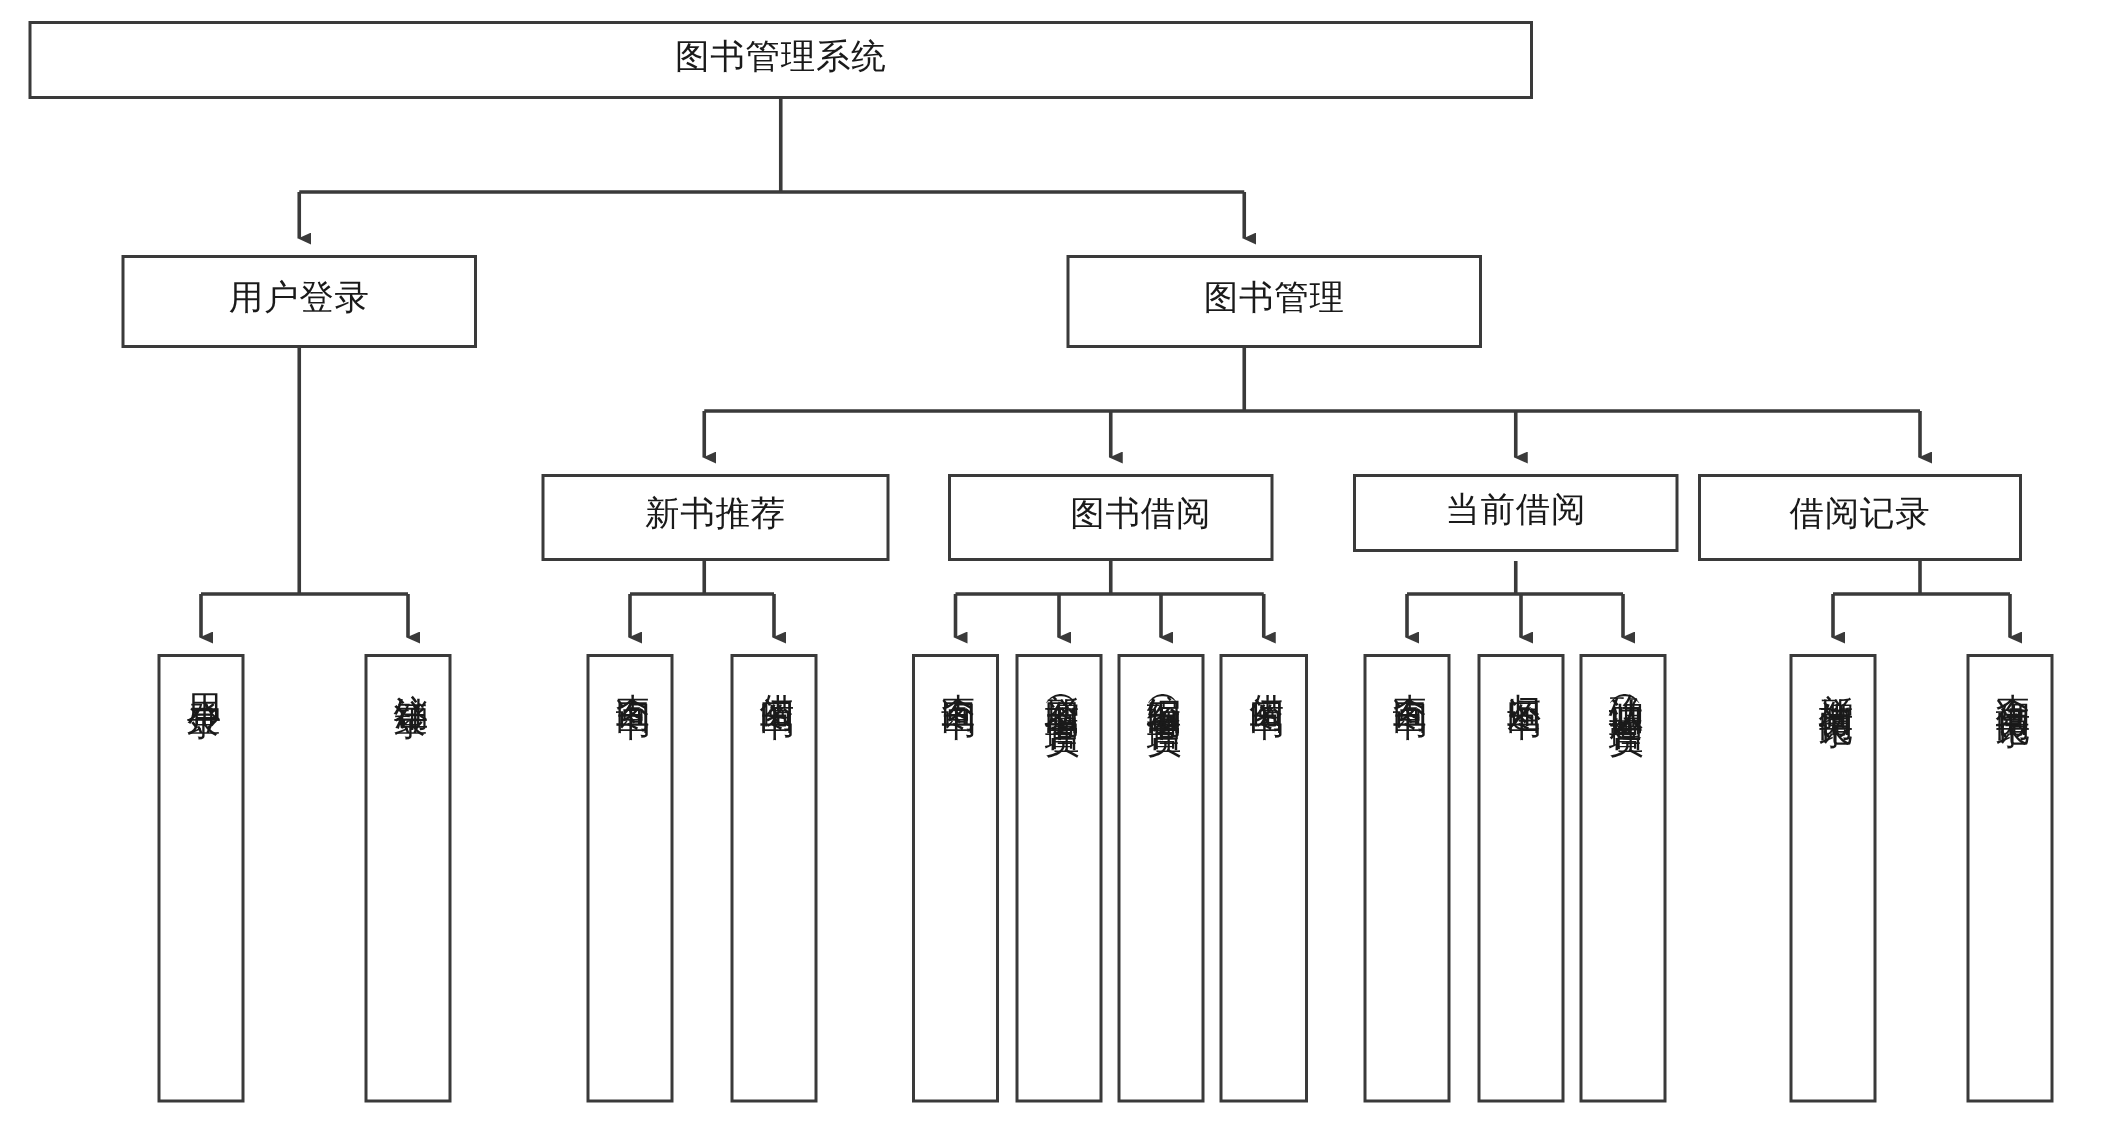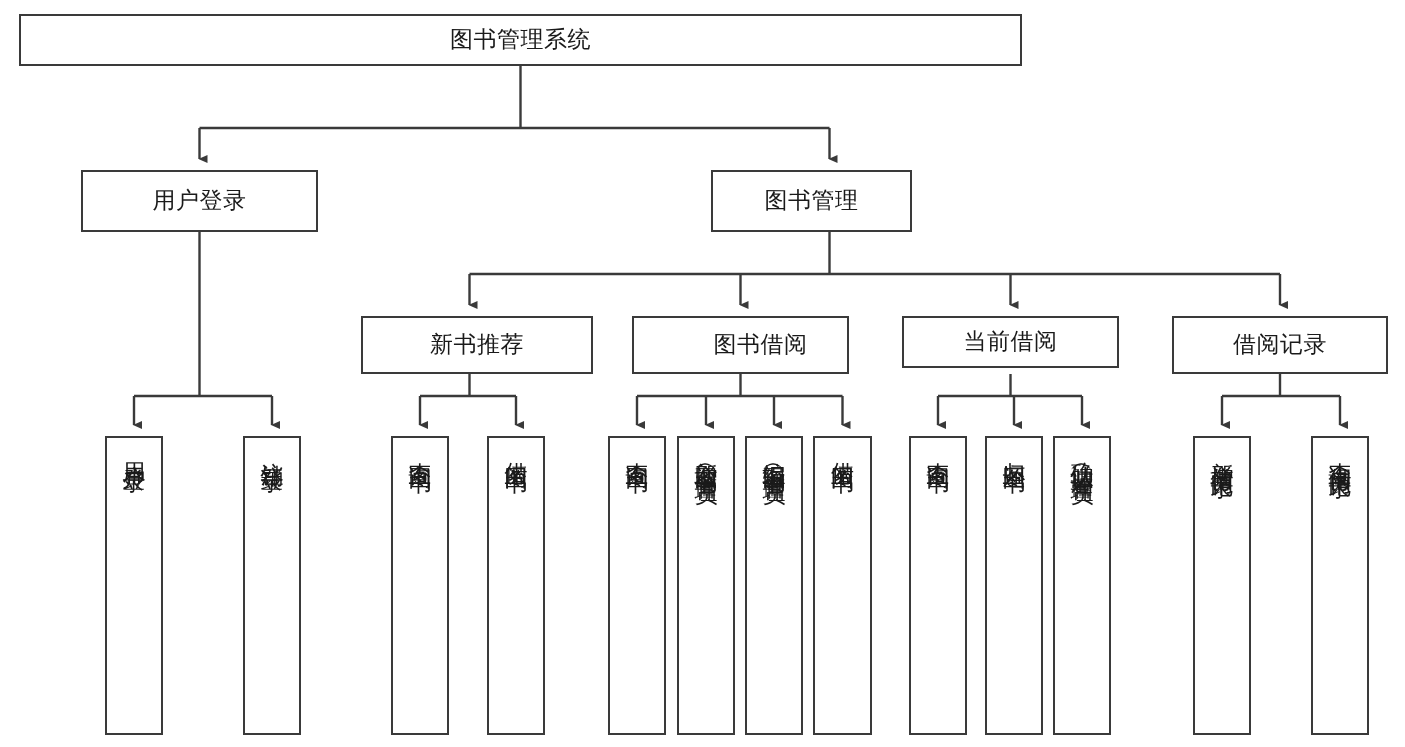--- a/index.html
+++ b/index.html
@@ -11,20 +11,21 @@
     width: 1405px;
     height: 747px;
     font-family: "Liberation Sans", "DejaVu Sans", sans-serif;
     overflow: hidden;
     position: relative;
   }
   #diagram-root {
     position: relative;
     width: 1405px;
     height: 747px;
+    font-family: Liberation Mono, monospace;
   }
   svg.connector-layer {
     position: absolute;
     top: 0;
     left: 0;
     width: 1405px;
     height: 747px;
     pointer-events: none;
   }
   .node {
@@ -118,33 +119,33 @@
       </g>
   </svg>
 
   <div id="nodes">
       <div class="node horizontal" style="left: 19px; top: 14px; width: 1003px; height: 52px;">
         <span class="node-label">图书管理系统</span>
       </div>
       <div class="node horizontal" style="left: 81px; top: 170px; width: 237px; height: 62px;">
         <span class="node-label">用户登录</span>
       </div>
-      <div class="node horizontal" style="left: 711px; top: 170px; width: 201px; height: 62px;">
+      <div class="node horizontal" style="left: 711px; top: 170px; width: 277px; height: 62px;">
         <span class="node-label">图书管理</span>
       </div>
       <div class="node horizontal" style="left: 361px; top: 316px; width: 232px; height: 58px;">
         <span class="node-label">新书推荐</span>
       </div>
       <div class="node horizontal" style="left: 632px; top: 316px; width: 217px; height: 58px; padding-left: 40px;">
         <span class="node-label">图书借阅</span>
       </div>
       <div class="node horizontal" style="left: 902px; top: 316px; width: 217px; height: 52px;">
         <span class="node-label">当前借阅</span>
       </div>
-      <div class="node horizontal" style="left: 1172px; top: 316px; width: 216px; height: 58px;">
+      <div class="node horizontal" style="left: 1132px; top: 316px; width: 216px; height: 58px;">
         <span class="node-label">借阅记录</span>
       </div>
       <div class="node vertical" style="left: 105px; top: 436px; width: 58px; height: 299px;">
         <span class="node-label">用户登录</span>
       </div>
       <div class="node vertical" style="left: 243px; top: 436px; width: 58px; height: 299px;">
         <span class="node-label">注销登录</span>
       </div>
       <div class="node vertical" style="left: 391px; top: 436px; width: 58px; height: 299px;">
         <span class="node-label">查询图书</span>

